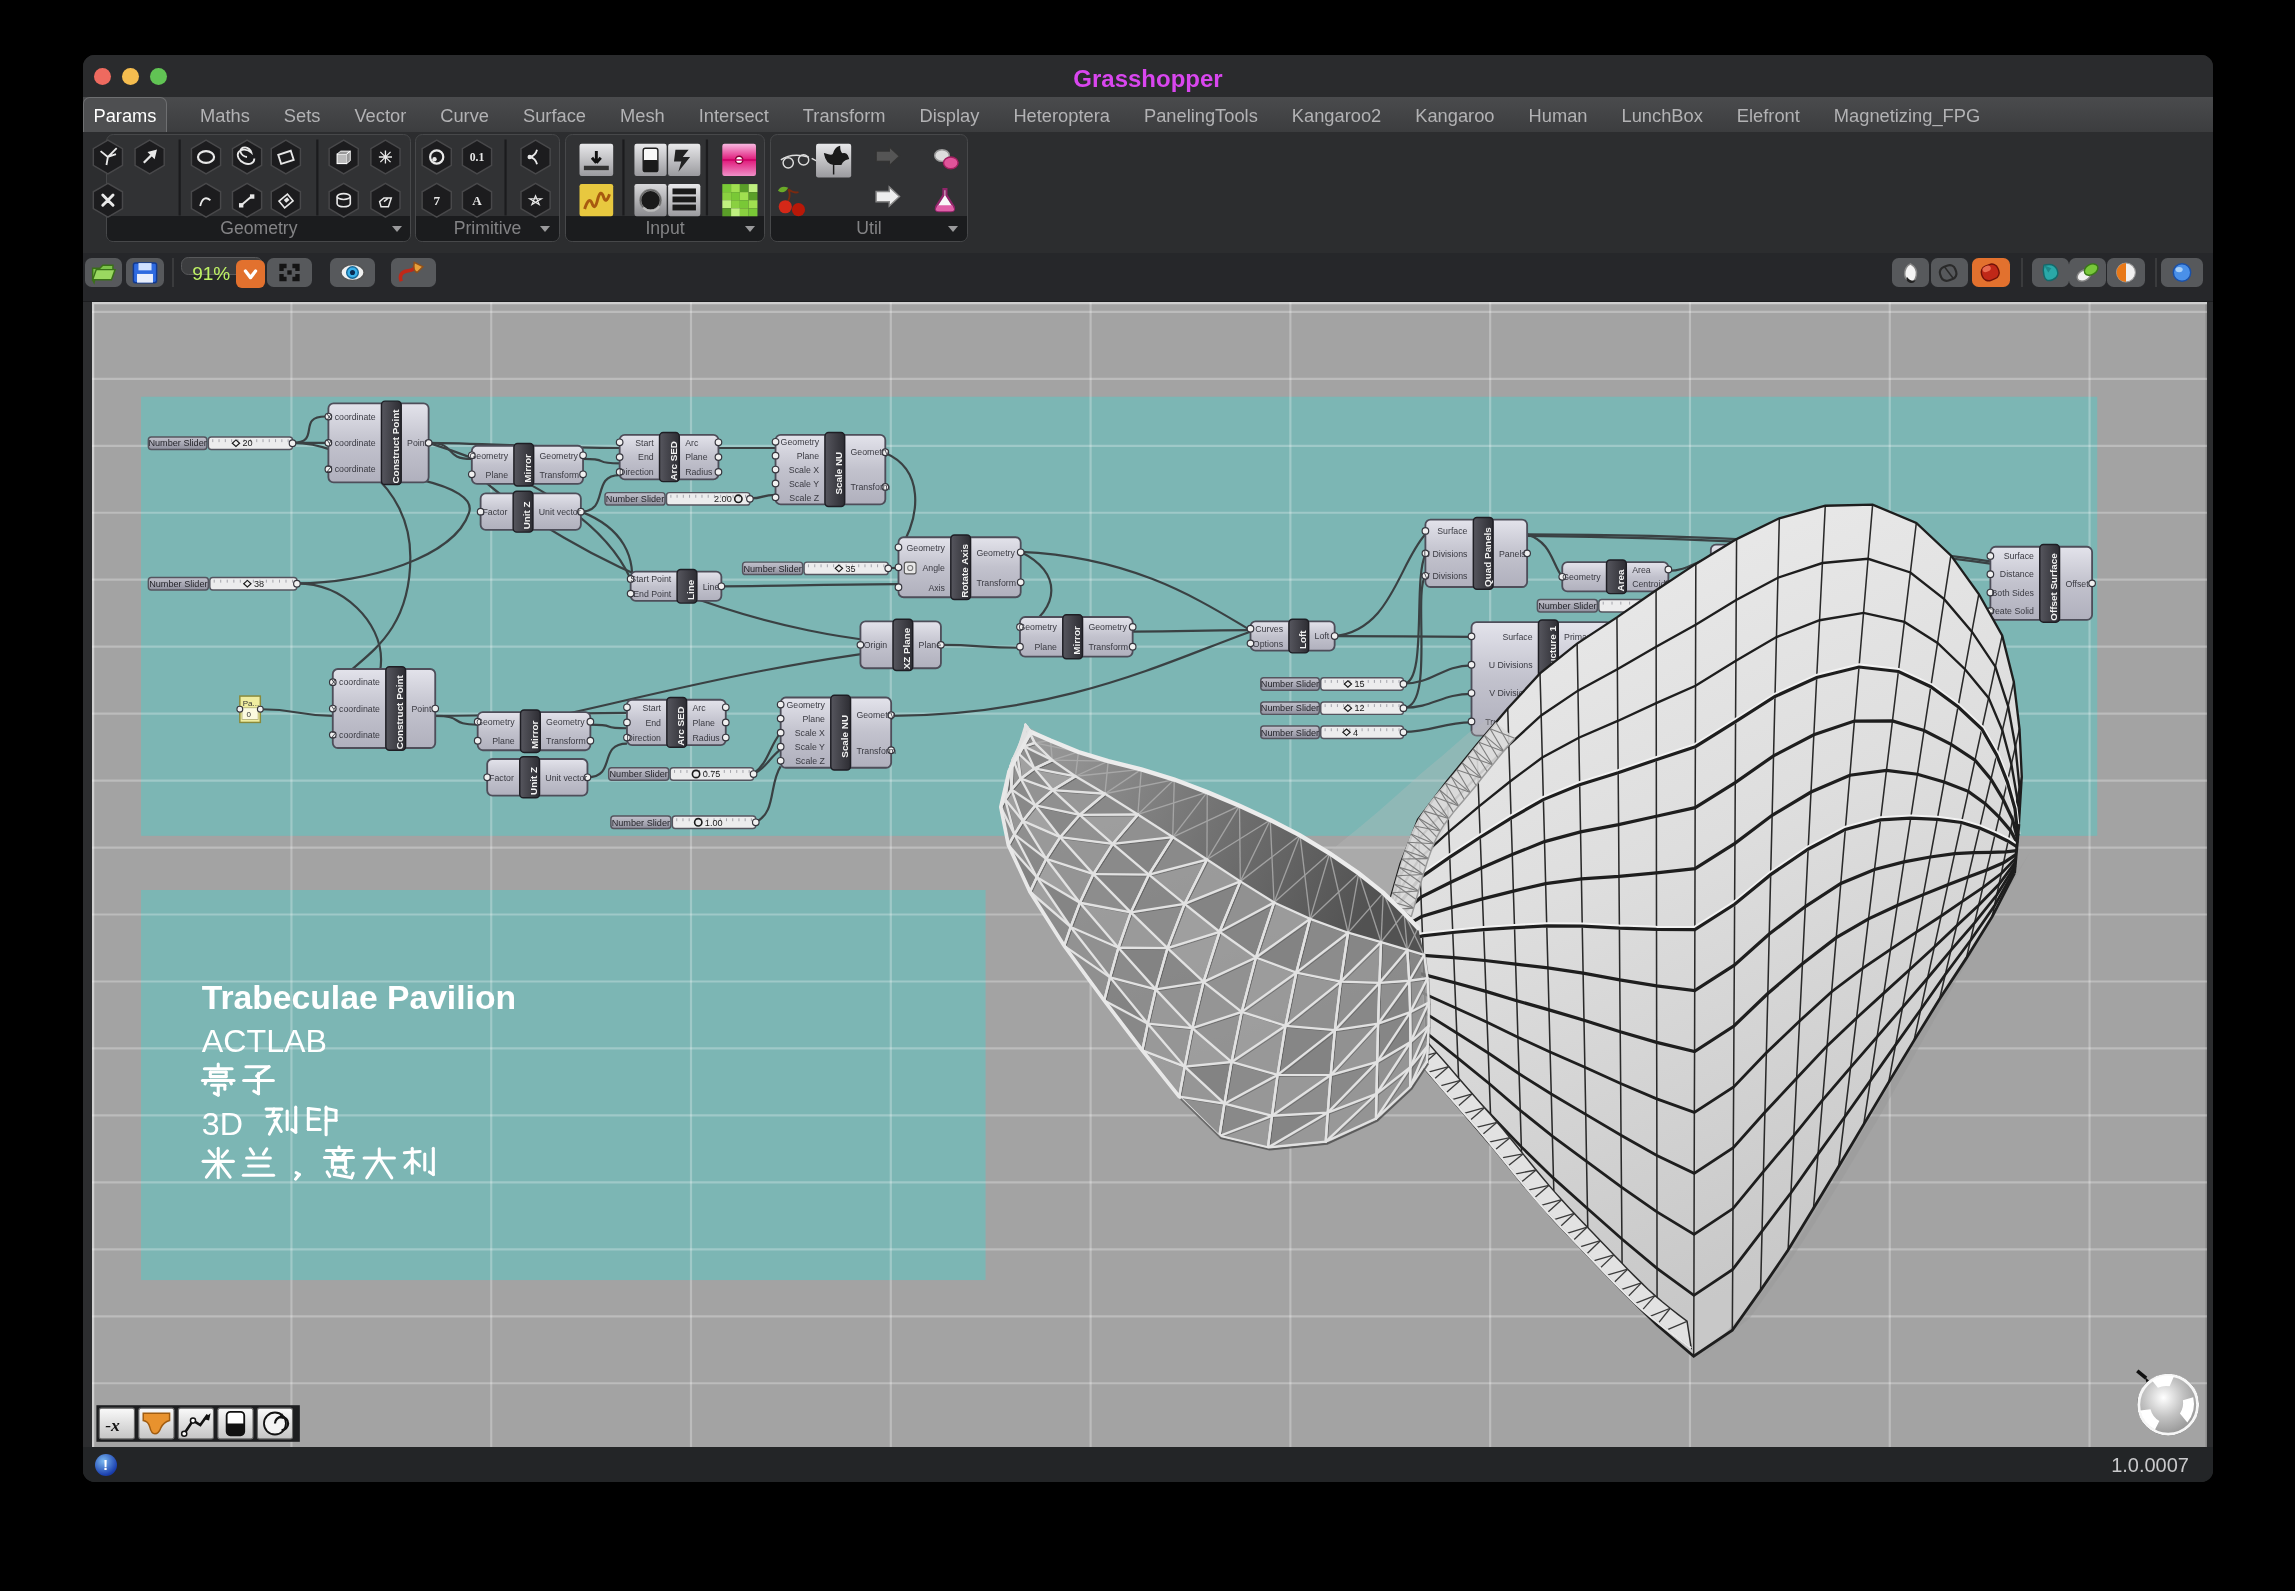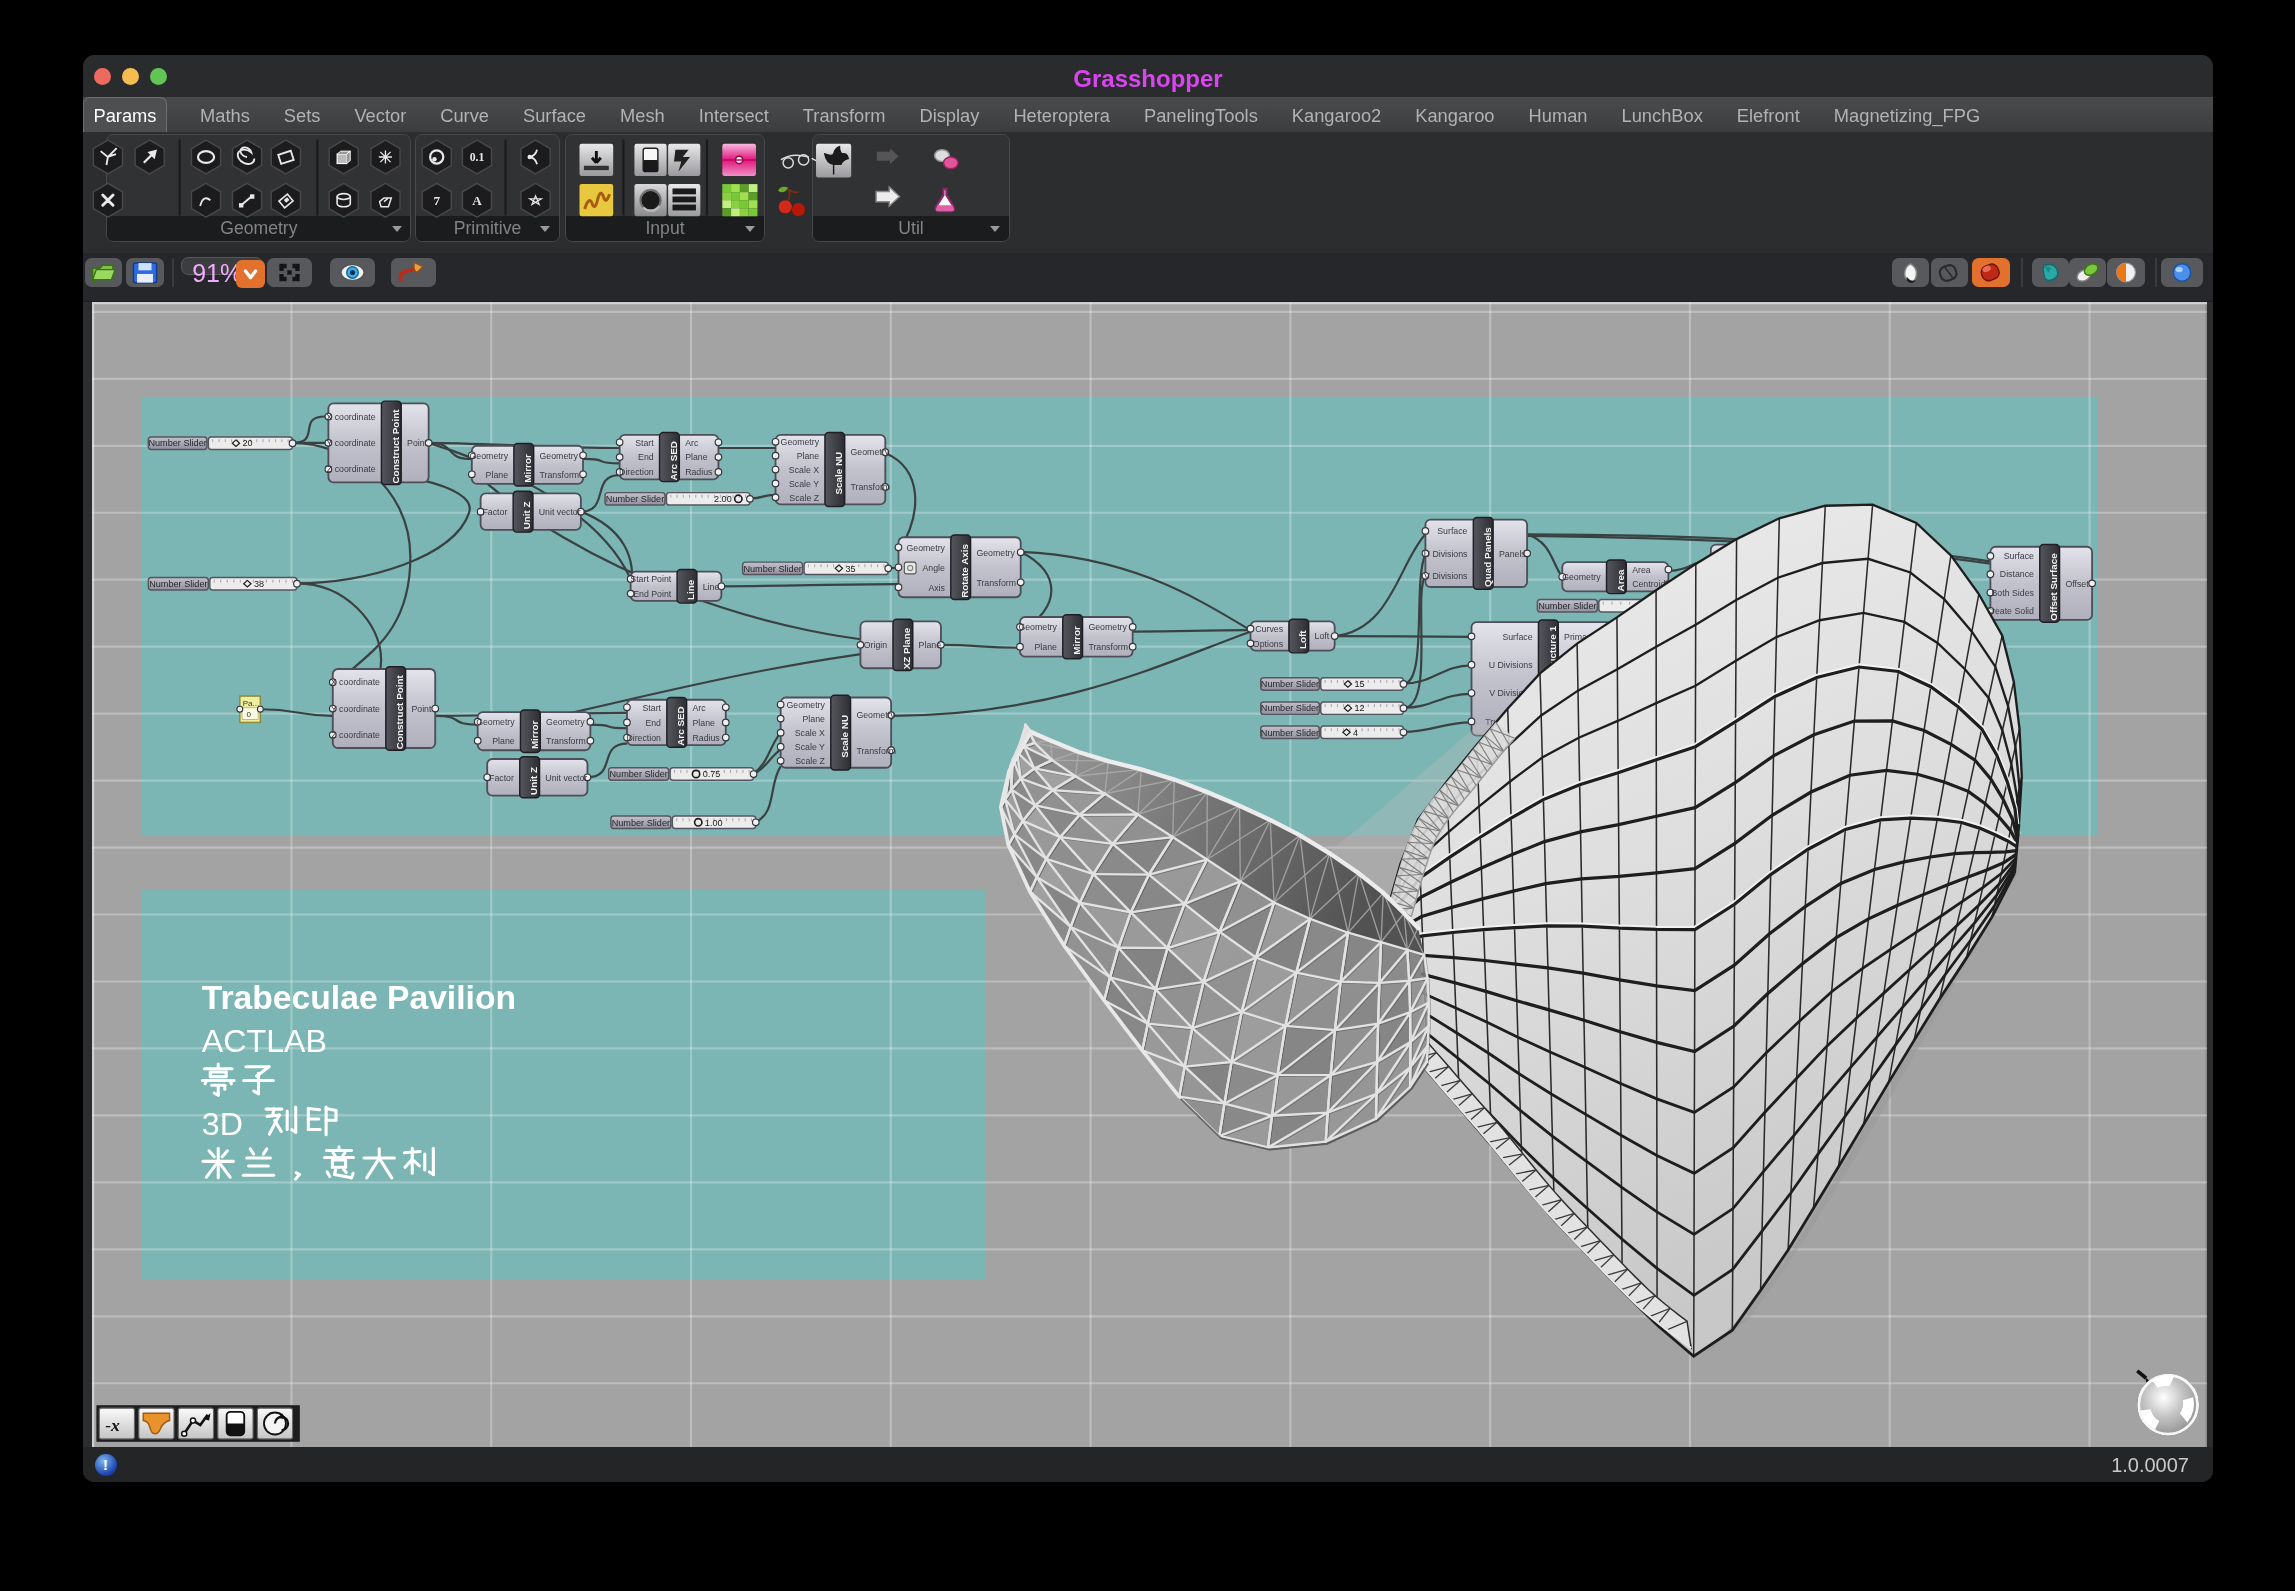--- a/index.html
+++ b/index.html
@@ -10,21 +10,21 @@
 .tab{display:inline-block;color:#b2b2b4;font-size:18.3px;padding:6.6px 17px 0 17px}
 .tab.act{background:#4e4f51;color:#fff;border-radius:6.6px 6.6px 0 0;border:0.7px solid #6e6f71;border-bottom:none;height:35px;padding:6.6px 9.5px 0 9.5px;margin-right:16px}
 #tb1{position:absolute;left:0;top:77px;width:100%;height:176px;background:#2c2d2f}
 .grp{position:absolute;top:1.5px;height:108px;border:1.5px solid #47484a;border-radius:7.3px;background:#313234}
 .grplabel{position:absolute;left:0;bottom:0;width:100%;height:25px;background:#1b1c1e;border-radius:0 0 5.9px 5.9px;color:#838385;font-size:17.6px;text-align:center;line-height:25px}
 .plus{position:absolute;right:8.8px;bottom:8.8px;width:0;height:0;border-left:5.1px solid transparent;border-right:5.1px solid transparent;border-top:6.6px solid #9a9a9c}
 .tbicons{position:absolute;left:0;top:0px}
 #tb2{position:absolute;left:0;top:198px;width:100%;height:49px;background:#26272a;border-bottom:1.5px solid #1c1d1f}
 .b2{position:absolute;top:5.1px;height:29px;background:#57595c;border-radius:6.6px}
 .sep2{position:absolute;top:5.1px;width:2.2px;height:29px;background:#3a3b3d}
-#zoombox{position:absolute;top:3.7px;left:98px;width:82px;height:18px;background:#3c3d3f;border:1.5px solid #57585a;border-radius:7.3px;color:#f0abfc;font-size:25px;line-height:31px;padding-left:10.2px}
+#zoombox{position:absolute;top:3.7px;left:98px;width:82px;height:18px;background:#3c3d3f;border:1.5px solid #57585a;border-radius:7.3px;color:#bef264;font-size:19px;line-height:31px;padding-left:10.2px}
 #zorange{position:absolute;top:6.6px;left:153px;width:29px;height:28px;background:#e2712e;border-radius:5.9px}
 #canvas{position:absolute;left:8.8px;top:247px;width:2115px;height:1146px;background:#a3a3a3;box-shadow:inset 2.2px 2.2px 0 #cfcfcf, inset -1.5px 0 0 #8a8a8a}
 #status{position:absolute;left:0;top:1392px;width:100%;height:35px;background:#232527;color:#c9c9cb;font-size:20px}
 #status .ver{position:absolute;right:24px;top:6.6px}
 #status .ic{position:absolute;left:11.7px;top:6.6px;width:22px;height:22px;background:radial-gradient(circle at 38% 32%,#7ab8f0,#1a3fae 70%,#10246e);border-radius:50%;color:#fff;font-size:15.4px;text-align:center;line-height:21px;font-weight:bold}
 #navball{position:absolute;left:2041px;top:1307px}
 </style></head><body>
 <div id="win">
  <div id="title">
   <div class="dot" style="left:11px;background:#ee6a5f"></div>
@@ -36,21 +36,21 @@
  <div id="tb1">
       <div class="grp" style="left:23.4px;width:305px;">
         <div class="grplabel">Geometry<span class="plus"></span></div>
       </div>
       <div class="grp" style="left:332px;width:145px;">
         <div class="grplabel">Primitive<span class="plus"></span></div>
       </div>
       <div class="grp" style="left:482px;width:200px;">
         <div class="grplabel">Input<span class="plus"></span></div>
       </div>
-      <div class="grp" style="left:687px;width:198px;margin-left:42px;">
+      <div class="grp" style="left:687px;width:198px;">
         <div class="grplabel">Util<span class="plus"></span></div>
       </div> 
       <svg class="tbicons" width="952" height="121" viewBox="113 180 1300 165" style="top:0">
         <defs>
           <linearGradient id="ig1" x1="0" y1="0" x2="0" y2="1">
             <stop offset="0" stop-color="#e8e8ea"></stop>
             <stop offset="1" stop-color="#9a9a9e"></stop>
           </linearGradient>
           <linearGradient id="ig2" x1="0" y1="0" x2="0" y2="1">
             <stop offset="0" stop-color="#d8d8da"></stop>

